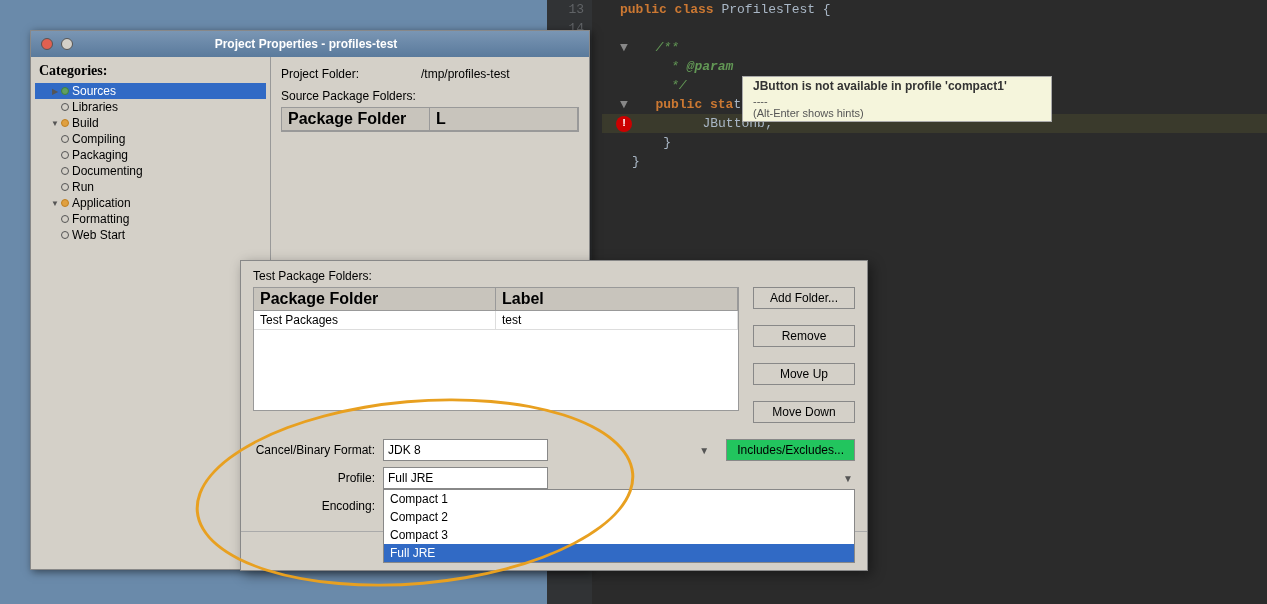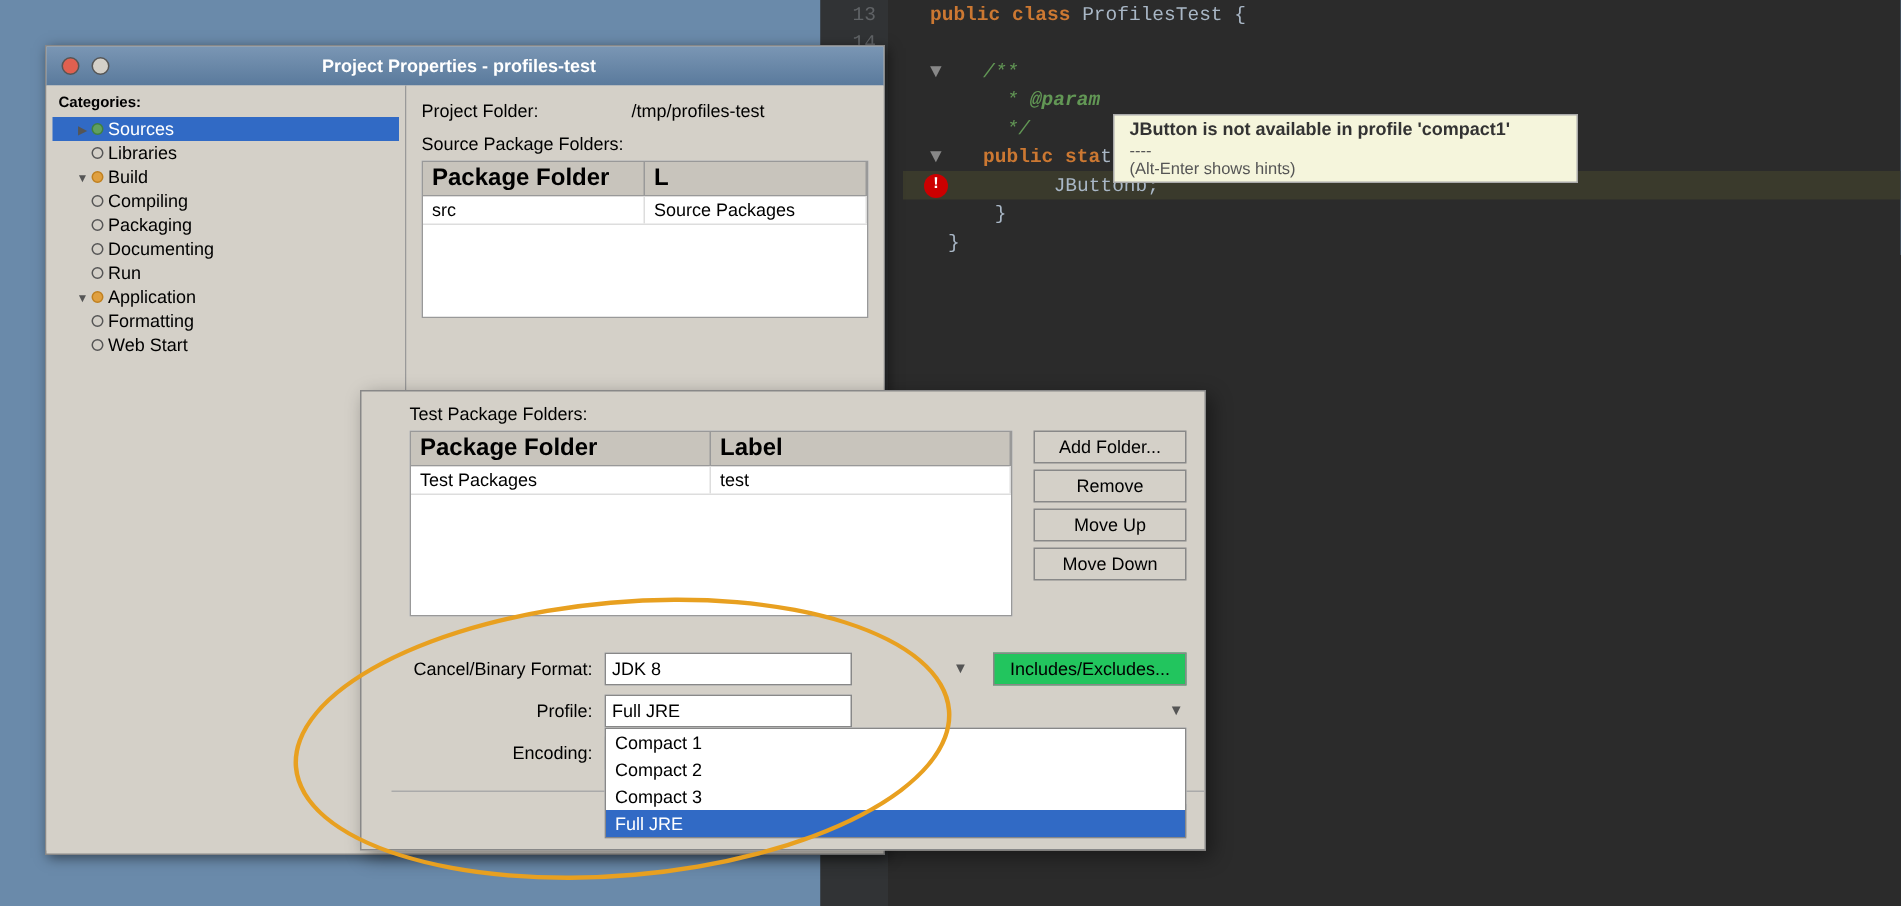--- a/index.html
+++ b/index.html
@@ -123,25 +123,26 @@
     
     .categories-panel {
       width: 240px;
       background: #d4d0c8;
       border-right: 1px solid #999;
       padding: 6px 4px;
       overflow-y: auto;
     }
 
     .categories-label {
-      font-size: 10px;
+      font-size: 14px;
       font-weight: bold;
       color: #000;
       margin-bottom: 4px;
       padding-left: 4px;
+      font-family: Liberation Serif, serif;
     }
 
     .tree-item {
       display: flex;
       align-items: center;
       padding: 1px 2px;
       cursor: pointer;
       font-size: 12px;
       color: #000;
     }
@@ -244,26 +245,25 @@
     .table-body {
       min-height: 80px;
       background: white;
     }
 
     
     .project-props-dialog {
       position: absolute;
       top: 260px;
       left: 240px;
-      width: 564px;
+      width: 628px;
       background: #d4d0c8;
       border: 1px solid #888;
       box-shadow: 4px 4px 12px rgba(0,0,0,0.4);
       z-index: 20;
-      padding-left: 20px;
     }
 
     .props-section {
       padding: 8px 12px;
       font-size: 12px;
     }
 
     .format-row {
       display: flex;
       align-items: center;
@@ -339,21 +339,21 @@
       border: 1px solid #888;
       font-size: 12px;
       cursor: pointer;
       min-width: 65px;
       text-align: center;
     }
 
     .right-buttons {
       display: flex;
       flex-direction: column;
-      gap: 4px;
+      gap: 16px;
       padding-left: 8px;
     }
 
     
     .orange-ellipse {
       position: absolute;
       border: 3px solid #e8a020;
       border-radius: 50%;
       pointer-events: none;
       z-index: 30;
@@ -542,26 +542,20 @@
         <span class="field-value">/tmp/profiles-test</span>
       </div>
 
       <div class="section-label">Source Package Folders:</div>
       <div style="display:flex;gap:6px;">
         <div style="flex:1;">
           <div class="table-container">
             <div class="table-header">
               <div class="table-header-cell">Package Folder</div>
               <div class="table-header-cell">L</div>
-            </div>
-            <div class="table-body">
-              <div class="table-row-data">
-                <div class="table-cell">src</div>
-                <div class="table-cell">Source Packages</div>
-              </div>
             </div>
           </div>
         </div>
       </div>
     </div>
   </div>
 </div>
 
 <div class="project-props-dialog">
 

